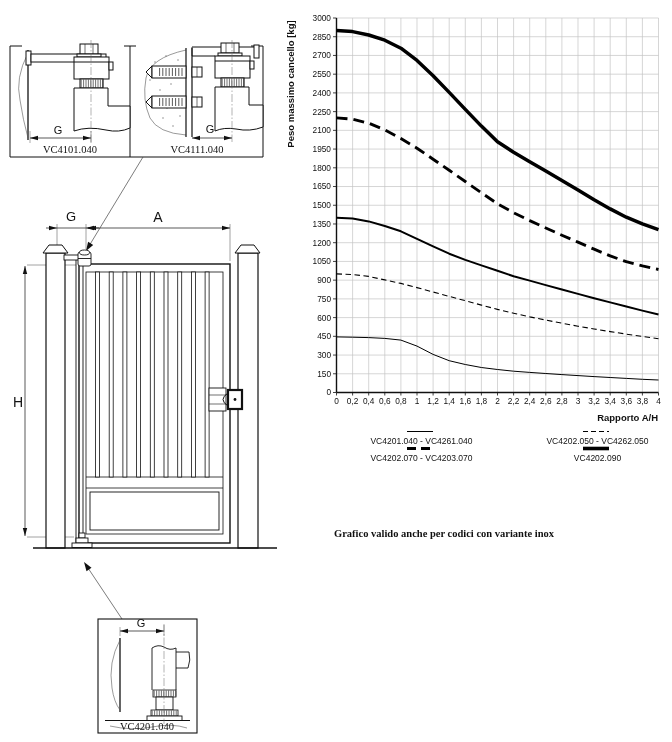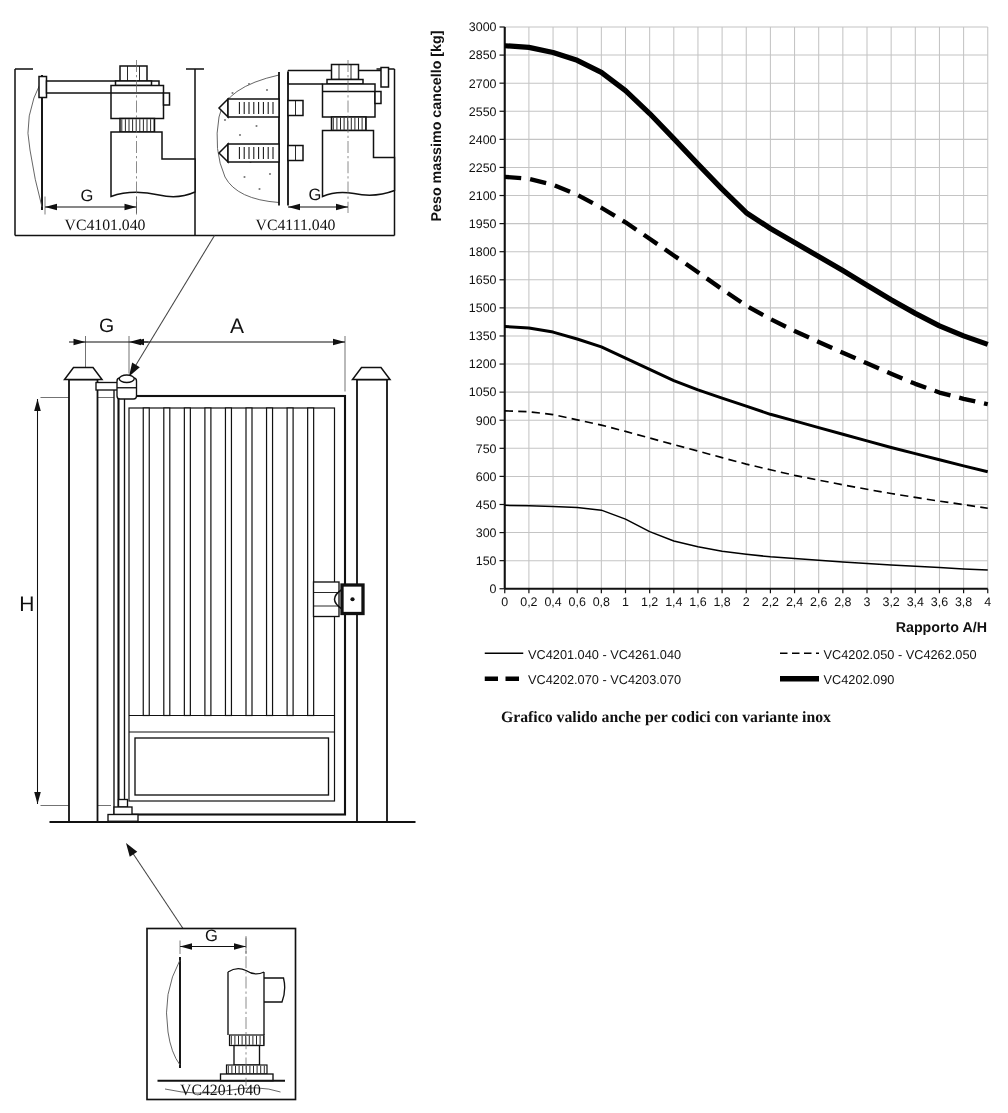--- a/index.html
+++ b/index.html
@@ -5,30 +5,30 @@
   html,body{margin:0;padding:0;}
   body{width:672px;height:742px;background:#ffffff;position:relative;overflow:hidden;
        font-family:"Liberation Sans",sans-serif;color:#111;}
   #drawing{position:absolute;left:0;top:0;}
   svg text{fill:#111;}
   .dimlabel{font-family:"Liberation Sans",sans-serif;}
   .codelabel{font-family:"Liberation Serif",serif;font-size:10.5px;}
   #legend{position:absolute;left:323px;top:427px;width:352px;
           display:grid;grid-template-columns:197px 155px;grid-auto-rows:17px;
           font-size:8.5px;color:#111;}
-  .leg-item{display:flex;align-items:center;}
+  .leg-item{display:flex;align-items:center;flex-direction:column;}
   .leg-item svg{margin-right:3px;flex:0 0 auto;}
   .leg-item span{white-space:nowrap;}
   .leg-line{stroke:#000;fill:none;}
   .thin-solid{stroke-width:1;}
   .thin-dashed{stroke-width:1.1;stroke-dasharray:5,3;}
   .medium-solid{stroke-width:2;}
   .thick-dashed{stroke-width:3;stroke-dasharray:9,5;}
   .thick-solid{stroke-width:3.6;}
-  #note{position:absolute;left:334px;top:473px;font-family:"Liberation Serif",serif;
+  #note{position:absolute;left:334px;top:528px;font-family:"Liberation Serif",serif;
         font-weight:bold;font-size:10.5px;color:#111;}
 </style>
 </head>
 <body>
 
 <svg id="drawing" width="672" height="742" viewBox="0 0 672 742">
 
   <g stroke="#111" stroke-width="1" fill="none">
     <path d="M10,46 V157 M130,46 V157 M263,46 V157 M10,157 H263 M10,46 h12 M124,46 h12 M251,46 h12"></path>
   </g>

